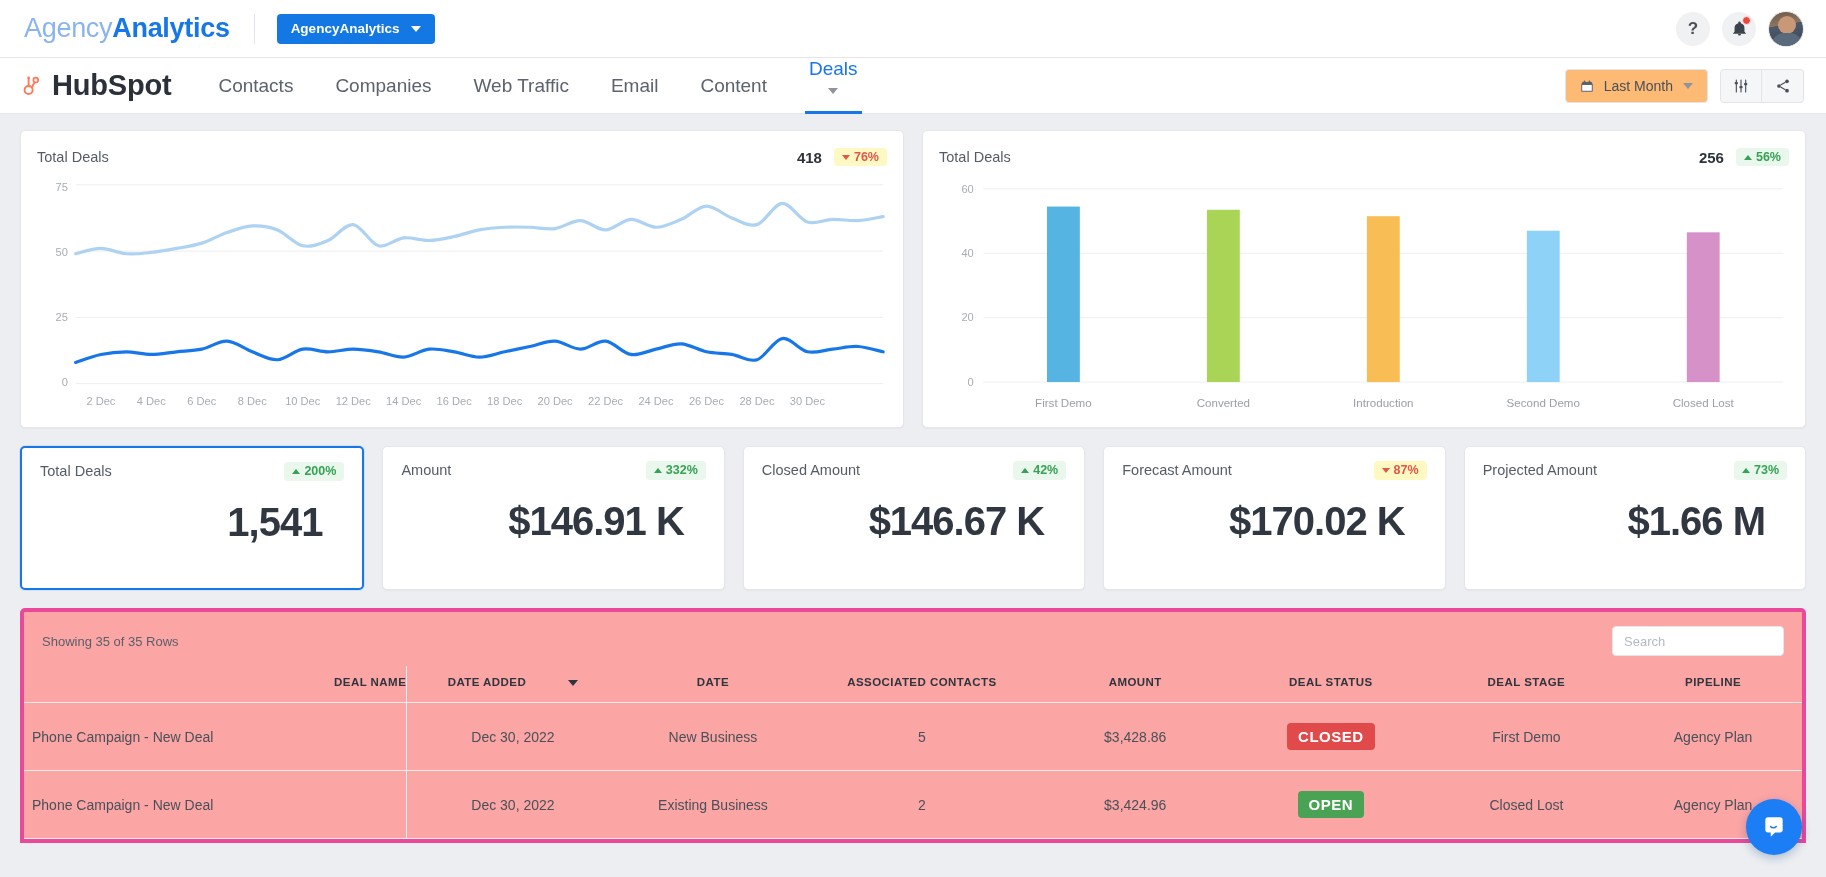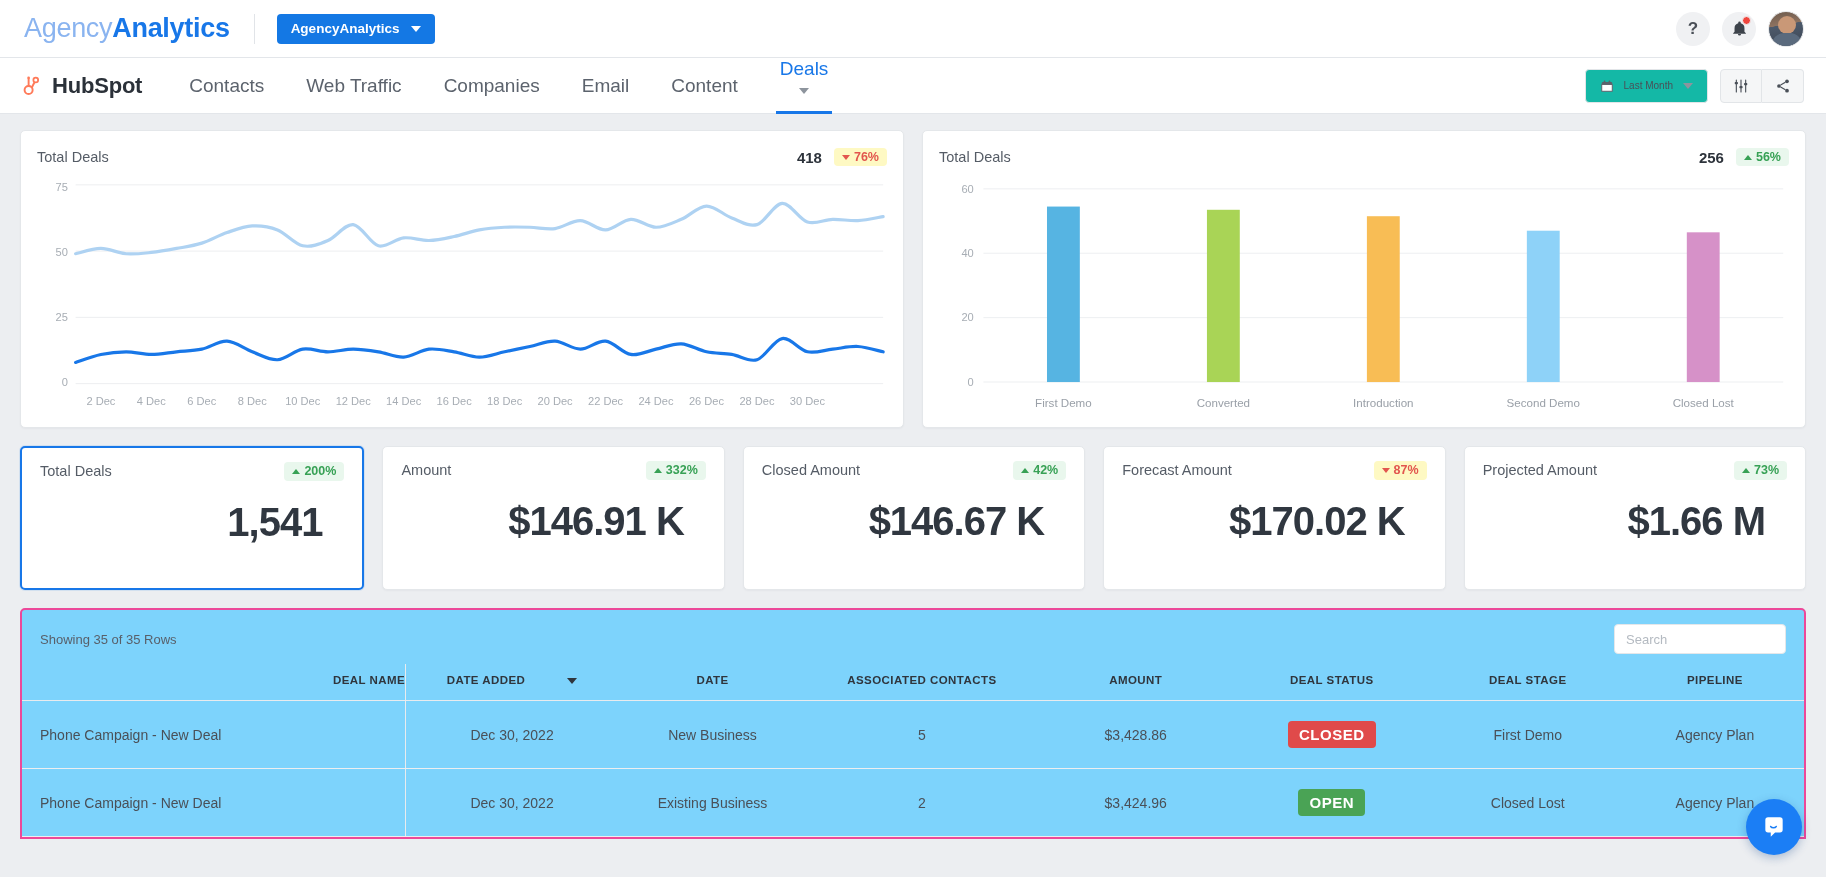--- a/index.html
+++ b/index.html
@@ -46,38 +46,38 @@
   .avatar::before { content:""; position:absolute; left:9px; top:4px; width:18px; height:18px; border-radius:50%; background:#c99877; }
   .avatar::after  { content:""; position:absolute; left:3px; top:21px; width:30px; height:16px; border-radius:12px 12px 0 0; background:#5a6a7d; }
 
   
   .navbar {
     height: 56px; background: #fff; display: flex; align-items: center;
     padding: 0 22px 0 20px; border-bottom: 1px solid #e3e6ea;
   }
   .hs-logo { display: flex; align-items: center; gap: 10px; margin-right: 26px; }
   .hs-mark { width: 22px; height: 22px; }
-  .hs-name { font-size: 22px; font-weight: 700; color: #2b3139; letter-spacing: -0.2px; }
+  .hs-name { font-size: 29px; font-weight: 700; color: #2b3139; letter-spacing: -0.2px; }
   .nav-items { display: flex; align-items: center; height: 56px; }
   .nav-item {
     font-size: 19px; color: #5c636d; padding: 0 21px; height: 56px;
     display: flex; align-items: center; cursor: pointer; gap: 8px;
     position: relative;
   }
   .nav-item.active { color: #1877e8; flex-direction: column; }
   .nav-item.active::after {
     content: ""; position: absolute; left: 17px; right: 17px; bottom: 0;
     height: 3px; background: #1877e8;
   }
   .caret-gr { width:0;height:0;border-left:5px solid transparent;border-right:5px solid transparent;border-top:6px solid #8d949d; }
   .nav-right { margin-left: auto; display: flex; align-items: center; gap: 12px; }
   .pill-btn {
-    height: 34px; background: #14b8a6; border: 1px solid #e2e5e8; border-radius: 4px;
+    height: 34px; background: #fdba74; border: 1px solid #e2e5e8; border-radius: 4px;
     display: flex; align-items: center; gap: 10px; padding: 0 14px;
-    font-size: 10px; color: #4a5058; cursor: pointer;
+    font-size: 14px; color: #4a5058; cursor: pointer;
   }
   .icon-btn-group { display: flex; }
   .icon-btn {
     width: 42px; height: 34px; background: #f5f6f7; border: 1px solid #e2e5e8;
     display: flex; align-items: center; justify-content: center; cursor: pointer;
   }
   .icon-btn:first-child { border-radius: 4px 0 0 4px; }
   .icon-btn:last-child { border-radius: 0 4px 4px 0; border-left: none; }
 
   
@@ -114,21 +114,21 @@
   .kpi.selected { border: 2px solid #1877e8; box-shadow: 0 0 0 1px rgba(24,120,232,.12); }
   .kpi-head { display: flex; align-items: center; justify-content: space-between; }
   .kpi-label { font-size: 14.5px; color: #555c66; }
   .kpi-value {
     position: absolute; right: 18px; left: 18px; top: 52px;
     text-align: right; font-size: 40px; font-weight: 700; color: #303740;
     letter-spacing: -1px; padding-right: 22px;
   }
 
   
-  .table-card { margin-top: 18px; background: #7dd3fc; border: 2px solid #ec4899; border-top-left-radius:5px; border-top-right-radius:5px; }
+  .table-card { margin-top: 18px; background: #fca5a5; border: 4px solid #ec4899; border-top-left-radius:5px; border-top-right-radius:5px; }
   .table-top { display: flex; align-items: center; padding: 14px 18px 10px 18px; }
   .rows-info { font-size: 13px; color: #585f69; }
   .search-box {
     margin-left: auto; width: 172px; height: 30px; border: 1px solid #e4e7ea;
     border-radius: 4px; padding: 0 11px; font-size: 13px; color: #9aa1aa;
     font-family: "Liberation Sans", sans-serif; outline: none; background: #fff;
   }
   .search-box::placeholder { color: #b4bac1; }
   table { width: 100%; border-collapse: collapse; table-layout: fixed; }
   thead th {
@@ -138,21 +138,21 @@
   thead th.left { text-align: right; padding-left: 18px; }
   thead th.sorted { position: relative; }
   .sort-caret {
     display: inline-block; margin-left: 42px; vertical-align: middle;
     width:0;height:0;border-left:5px solid transparent;border-right:5px solid transparent;border-top:6px solid #2f353d;
   }
   tbody td {
     font-size: 14px; color: #4a5058; text-align: center;
     padding: 20px 0; border-bottom: 1px solid #eceef0;
   }
-  tbody td.left { text-align: left; padding-left: 18px; }
+  tbody td.left { text-align: left; padding-left: 8px; }
   .col-div { box-shadow: inset 1px 0 0 #e9ebee; }
   .status-pill {
     display: inline-block; border-radius: 4px; color: #fff;
     font-size: 15px; font-weight: 700; letter-spacing: .5px;
     padding: 6px 11px; line-height: 1;
   }
   .status-closed { background: #e04a4a; }
   .status-open { background: #4aa355; }
 
   
@@ -200,24 +200,24 @@
       <circle cx="9.4" cy="3.2" r="1.5" fill="#ff7a59"></circle>
     </svg>
     <span class="hs-name">HubSpot</span>
   </div>
 
   <div class="nav-items">
     <div class="nav-item">
         <span>Contacts</span>
       </div>
     <div class="nav-item">
+        <span>Companies</span>
+      </div>
+    <div class="nav-item">
         <span>Web Traffic</span>
-      </div>
-    <div class="nav-item">
-        <span>Companies</span>
       </div>
     <div class="nav-item">
         <span>Email</span>
       </div>
     <div class="nav-item">
         <span>Content</span>
       </div>
     <div class="nav-item active">
       <span>Deals</span>
       <span class="caret-gr"></span>

